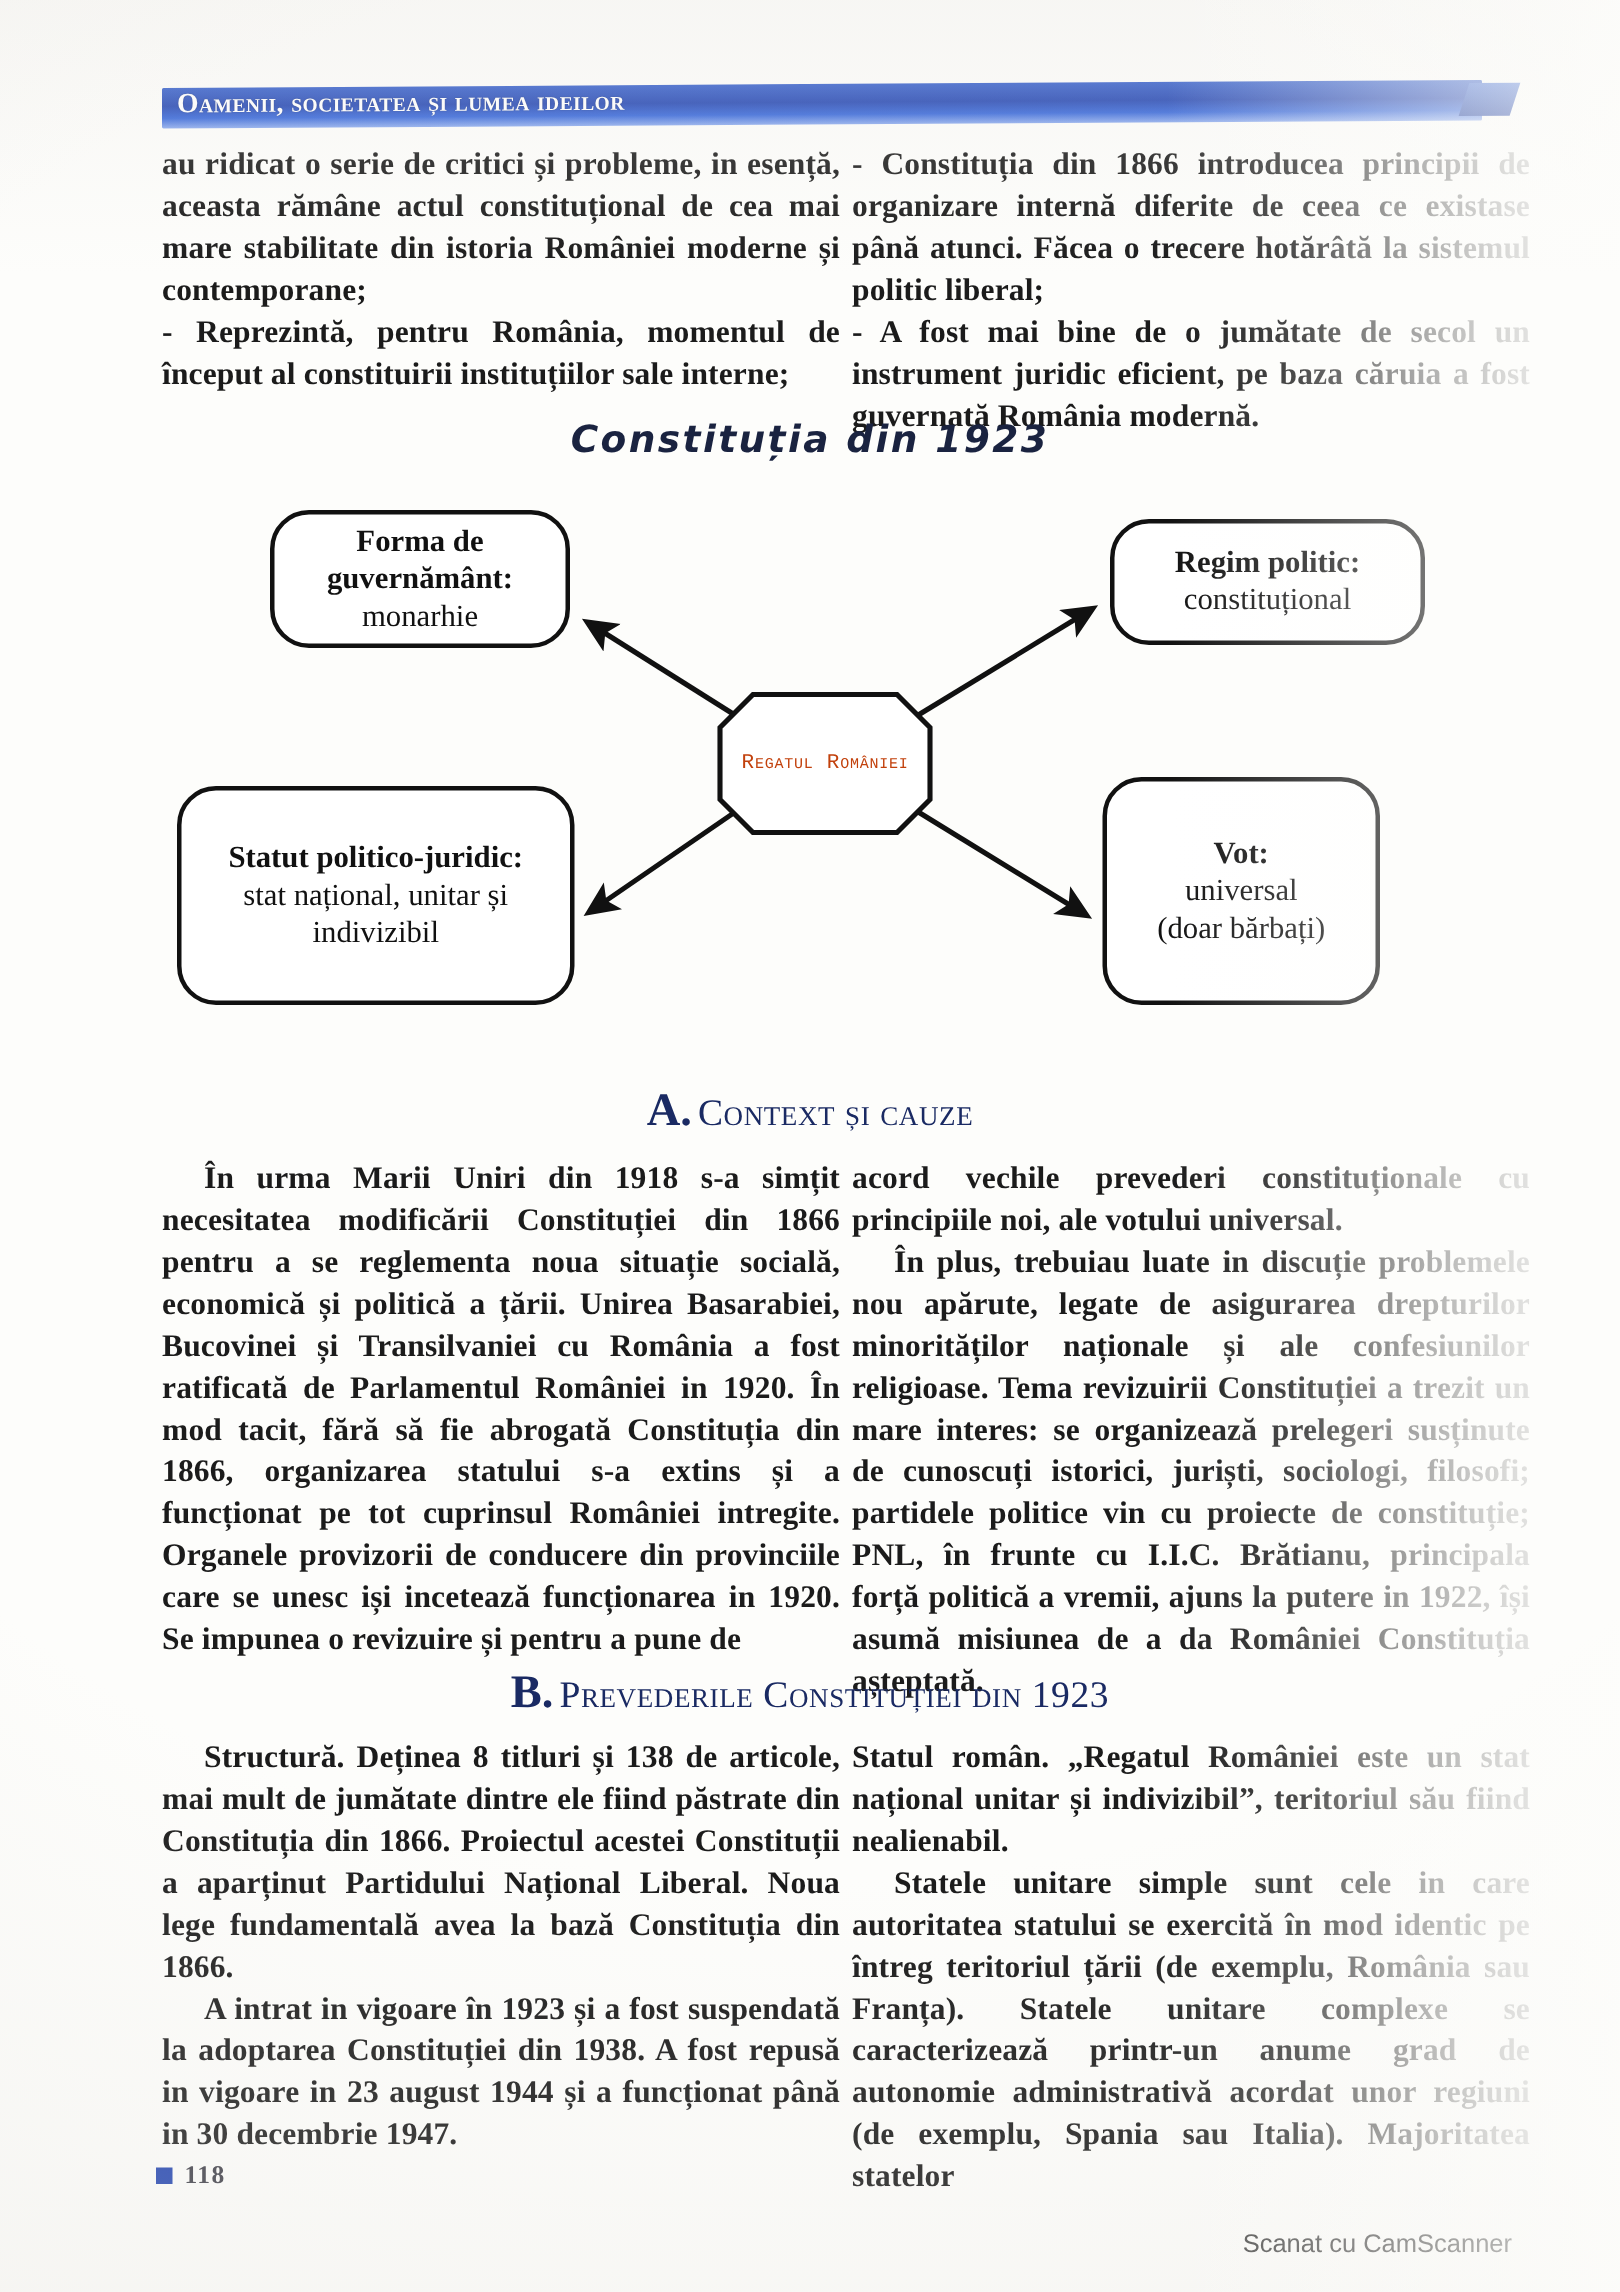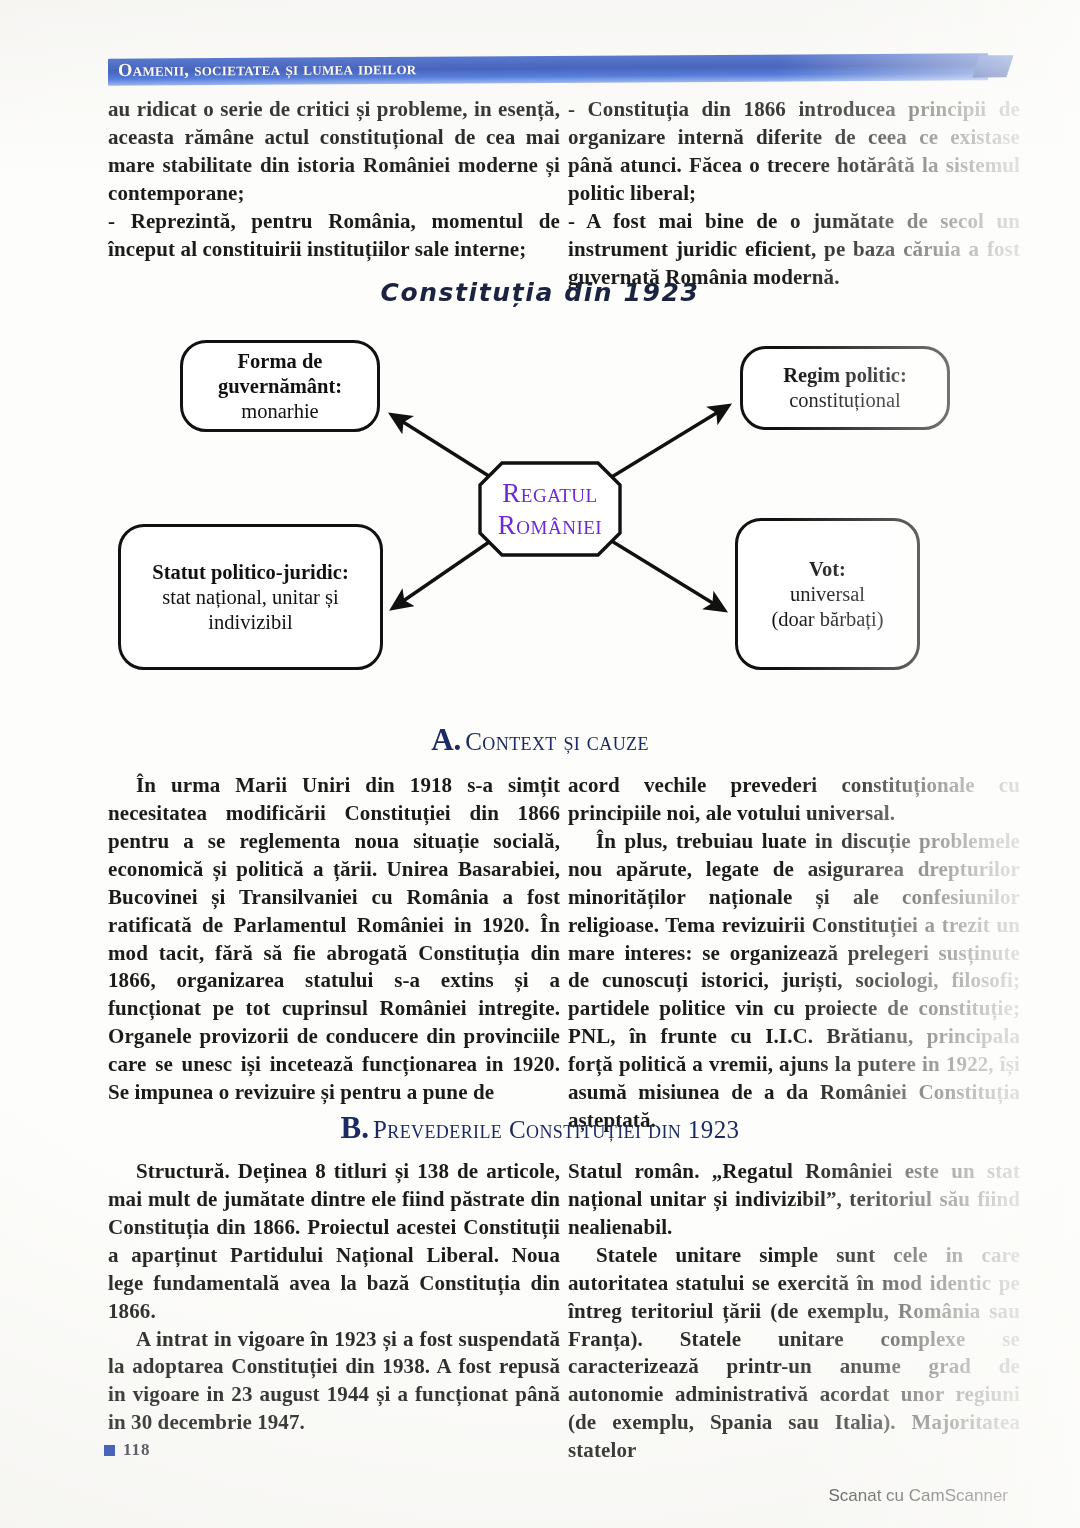--- a/index.html
+++ b/index.html
@@ -153,26 +153,26 @@
     width: 140px;
     height: 92px;
     display: flex;
     align-items: center;
     justify-content: center;
     text-align: center;
   }
   .node-center .center-label {
     position: relative;
     z-index: 2;
-    font-family: Liberation Serif, serif;
+    font-family: Liberation Mono, monospace;
     font-variant: small-caps;
-    font-size: 27px;
+    font-size: 14px;
     line-height: 1.2;
     letter-spacing: 0.5px;
-    color: #6d28d9;
+    color: #c2410c;
   }
 
   
   .section-head {
     position: absolute;
     width: 1080px;
     left: 0;
     text-align: center;
     color: #1a2a63;
     font-family: "Liberation Serif", "DejaVu Serif", serif;

